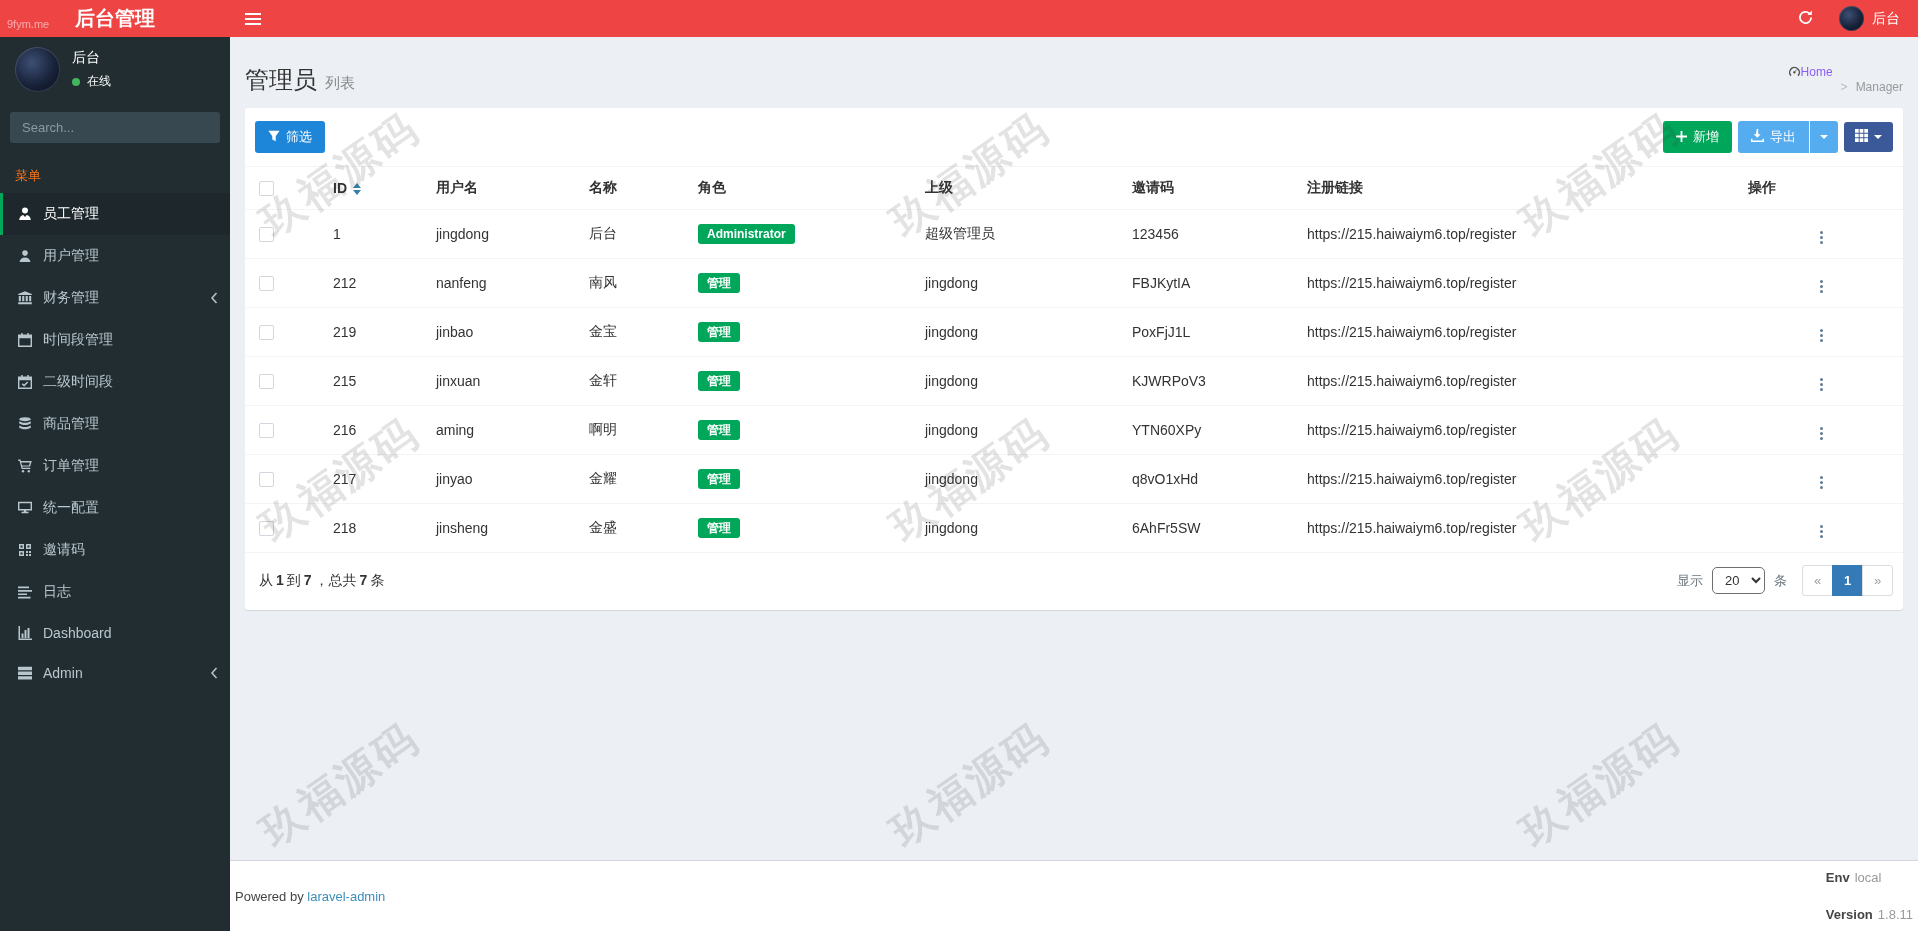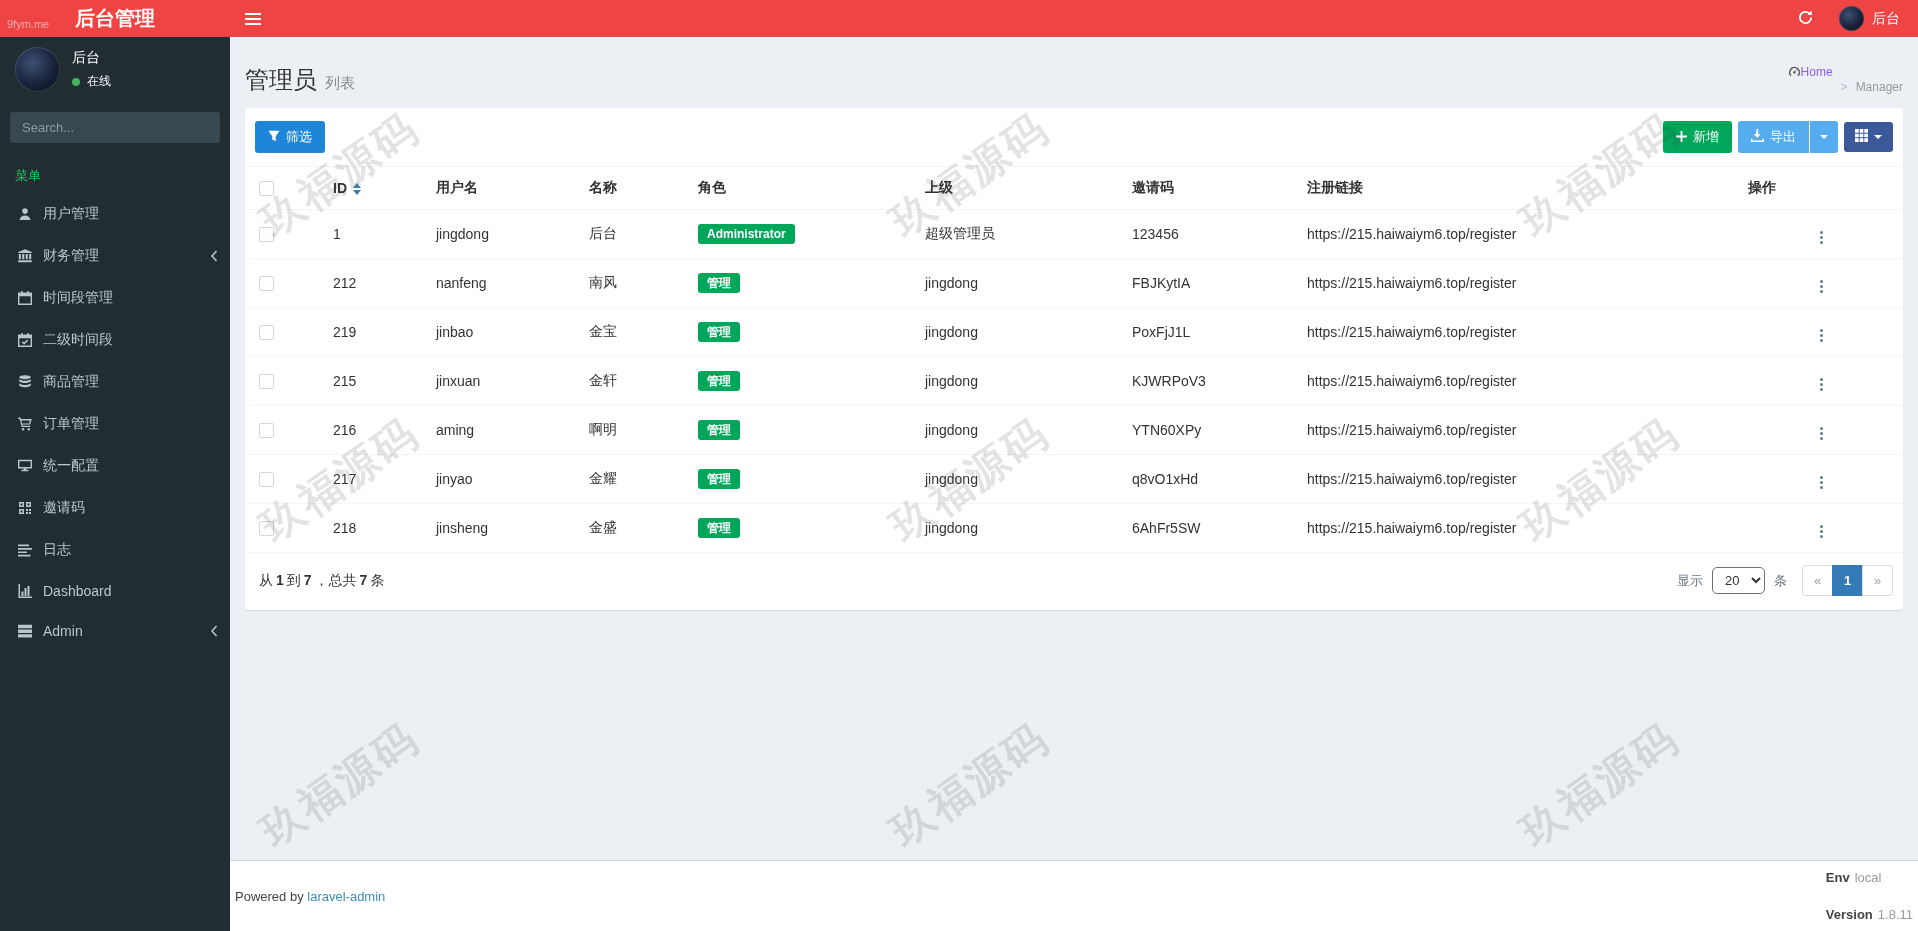--- a/index.html
+++ b/index.html
@@ -30,21 +30,21 @@
   .sidebar { width:230px; flex-shrink:0; background:#222d32; }
   .user-panel { display:flex; gap:12px; padding:10px 15px; align-items:center; }
   .user-name { color:#fff; font-size:14px; margin-bottom:6px; }
   .user-status { color:#fff; font-size:12px; display:flex; align-items:center; }
   .status-dot { width:8px; height:8px; border-radius:50%; background:#42b55e; display:inline-block; margin-right:7px; }
   .sidebar-search { margin:10px; display:flex; background:#374850; border-radius:3px; overflow:hidden; }
   .sidebar-search input { flex:1; background:transparent; border:none; outline:none;
                           padding:8px 12px; font-size:13px; color:#ccc; font-family:inherit; }
   .sidebar-search input::placeholder { color:#8b9aa3; }
   .sidebar-search button { border:none; background:transparent; color:#8b9aa3; padding:0 11px; cursor:pointer; display:flex; align-items:center; }
-  .menu-header { color:#22c55e; font-size:13px; padding:14px 15px 8px; }
+  .menu-header { color:#f97316; font-size:13px; padding:14px 15px 8px; }
   .menu { list-style:none; margin:0; padding:0; }
   .menu li a { display:flex; align-items:center; gap:10px; padding:12px 12px 12px 13px;
                border-left:3px solid transparent; color:#b8c7ce; text-decoration:none; font-size:14px; cursor:pointer; }
   .menu li.active a { background:#1e282c; border-left-color:#00a65a; color:#fff; }
   .mi-icon { width:17px; display:inline-flex; justify-content:center; align-items:center; }
   .mi-chevron { margin-left:auto; display:none; color:#b8c7ce; align-items:center; }
   
   .content-wrapper { flex:1; min-width:0; display:flex; flex-direction:column; background:#ecf0f5; }
   .content-header { padding:15px 15px 12px; display:flex; justify-content:space-between; align-items:flex-end; }
   .page-title { margin:0; font-size:24px; font-weight:normal; color:#333; }
@@ -152,20 +152,31 @@
       </div>
     </div>
     <div class="sidebar-search">
       <input type="text" placeholder="Search..." style="">
       <button>
         
       </button>
     </div>
     <div class="menu-header">菜单</div>
     <ul class="menu">
+        <li class="active">
+    <a>
+      <span class="mi-icon">
+              <svg width="14" height="14" viewBox="0 0 14 14">
+                <path fill="currentColor" d="M7 .5a3 3 0 0 1 3 3c0 1.7-1.3 3-3 3s-3-1.3-3-3a3 3 0 0 1 3-3zM1.2 13c.2-2.8 2-4.6 4.1-5L7 10l1.7-2c2.1.4 3.9 2.2 4.1 5z"></path>
+              </svg>
+            </span>
+      <span class="mi-label">员工管理</span>
+
+    </a>
+  </li>
         <li>
     <a>
       <span class="mi-icon">
               <svg width="14" height="14" viewBox="0 0 14 14">
                 <path fill="currentColor" d="M7 1.2a2.8 2.8 0 0 1 2.8 2.8c0 1.6-1.2 2.9-2.8 2.9S4.2 5.6 4.2 4A2.8 2.8 0 0 1 7 1.2zM1.5 13c.3-2.8 2.6-4.6 5.5-4.6s5.2 1.8 5.5 4.6z"></path>
               </svg>
             </span>
       <span class="mi-label">用户管理</span>
 
     </a>

